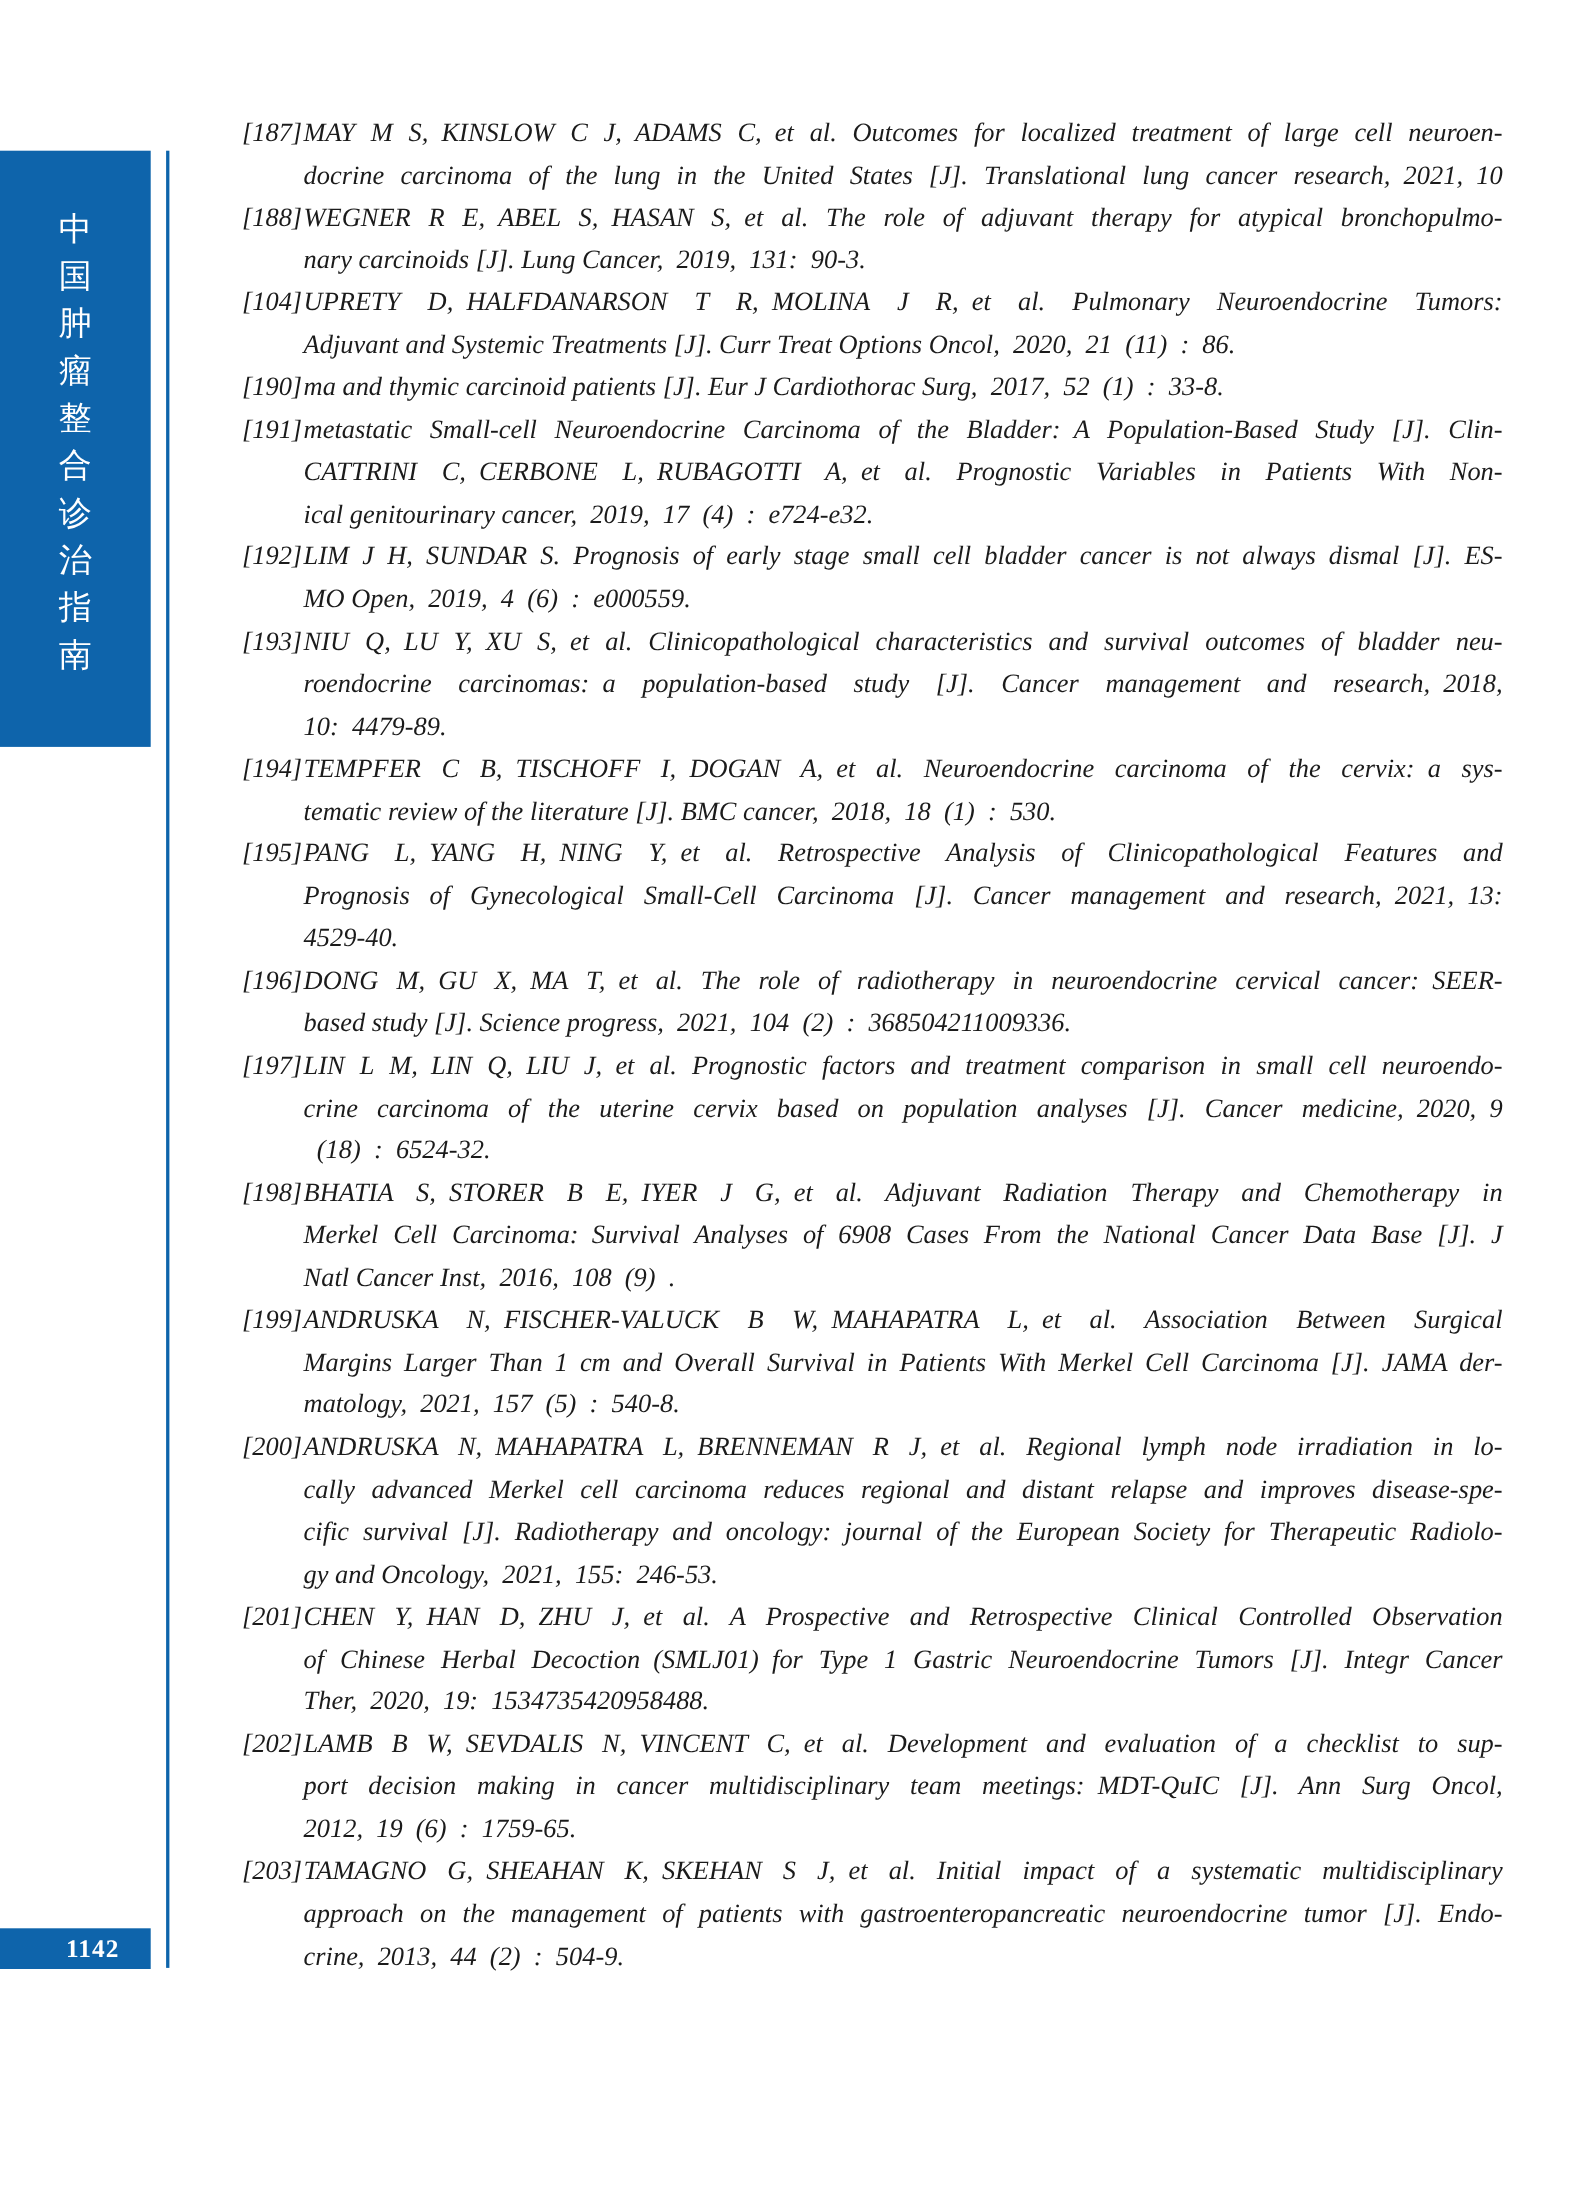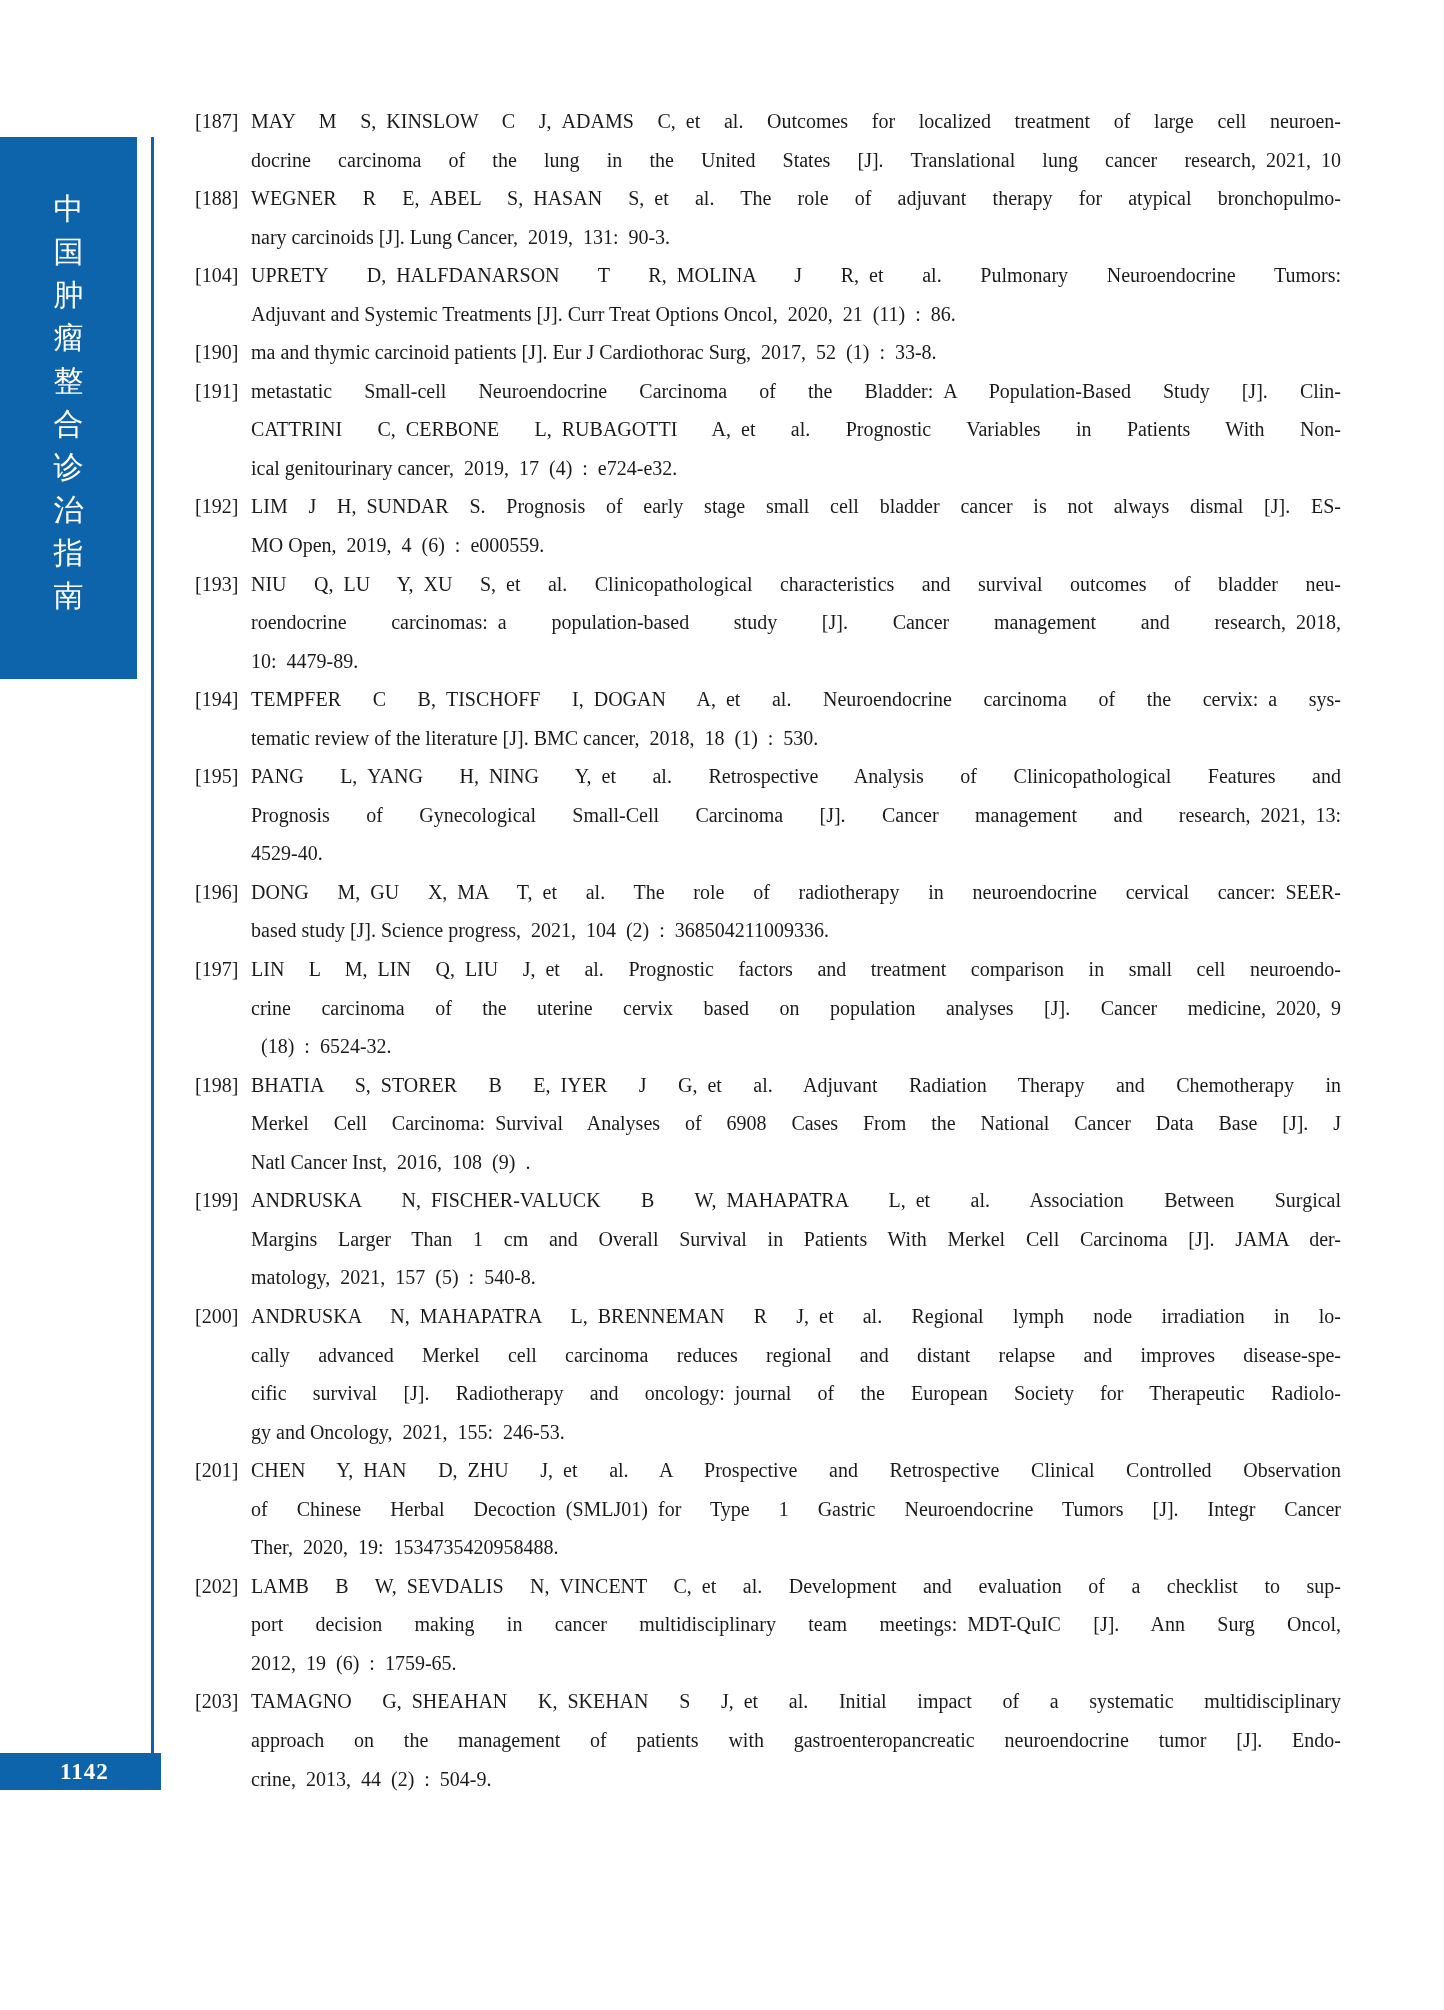--- a/index.html
+++ b/index.html
@@ -45,44 +45,45 @@
     width: 3px;
     height: 1652px;
     background: var(--accent);
   }
 
   
   .page-badge {
     position: absolute;
     left: 0;
     top: 1753px;
-    width: 161px;
+    width: 137px;
     height: 37px;
     background: var(--accent);
     display: flex;
     align-items: center;
     box-sizing: border-box;
     padding-left: 60px;
   }
   .page-badge span {
     color: #ffffff;
     font-weight: bold;
     font-size: 23px;
     letter-spacing: 1px;
     font-family: "Liberation Serif", "DejaVu Serif", serif;
   }
 
   
   .refs {
     position: absolute;
-    left: 195px;
+    left: 220px;
     top: 102px;
     width: 1146px;
-    font-size: 20px;
+    font-size: 24px;
     line-height: 38.55px;
+    font-style: italic;
   }
   .ref {
     position: relative;
     padding-left: 56px;
   }
   .ref-num {
     position: absolute;
     left: 0;
     top: 0;
   }

